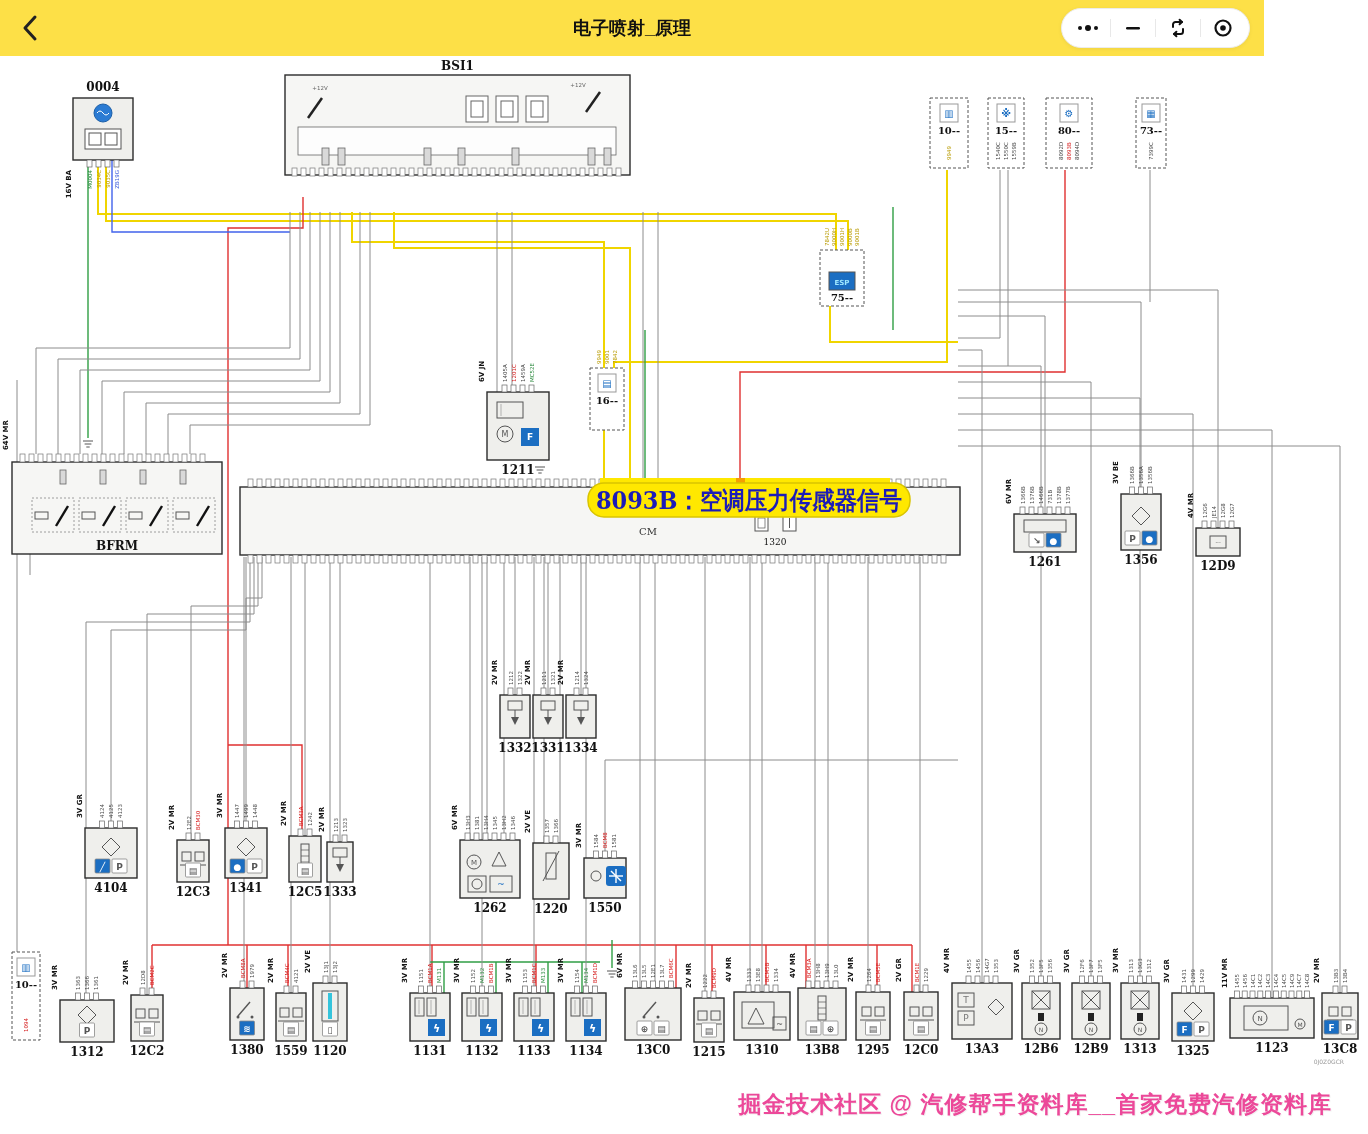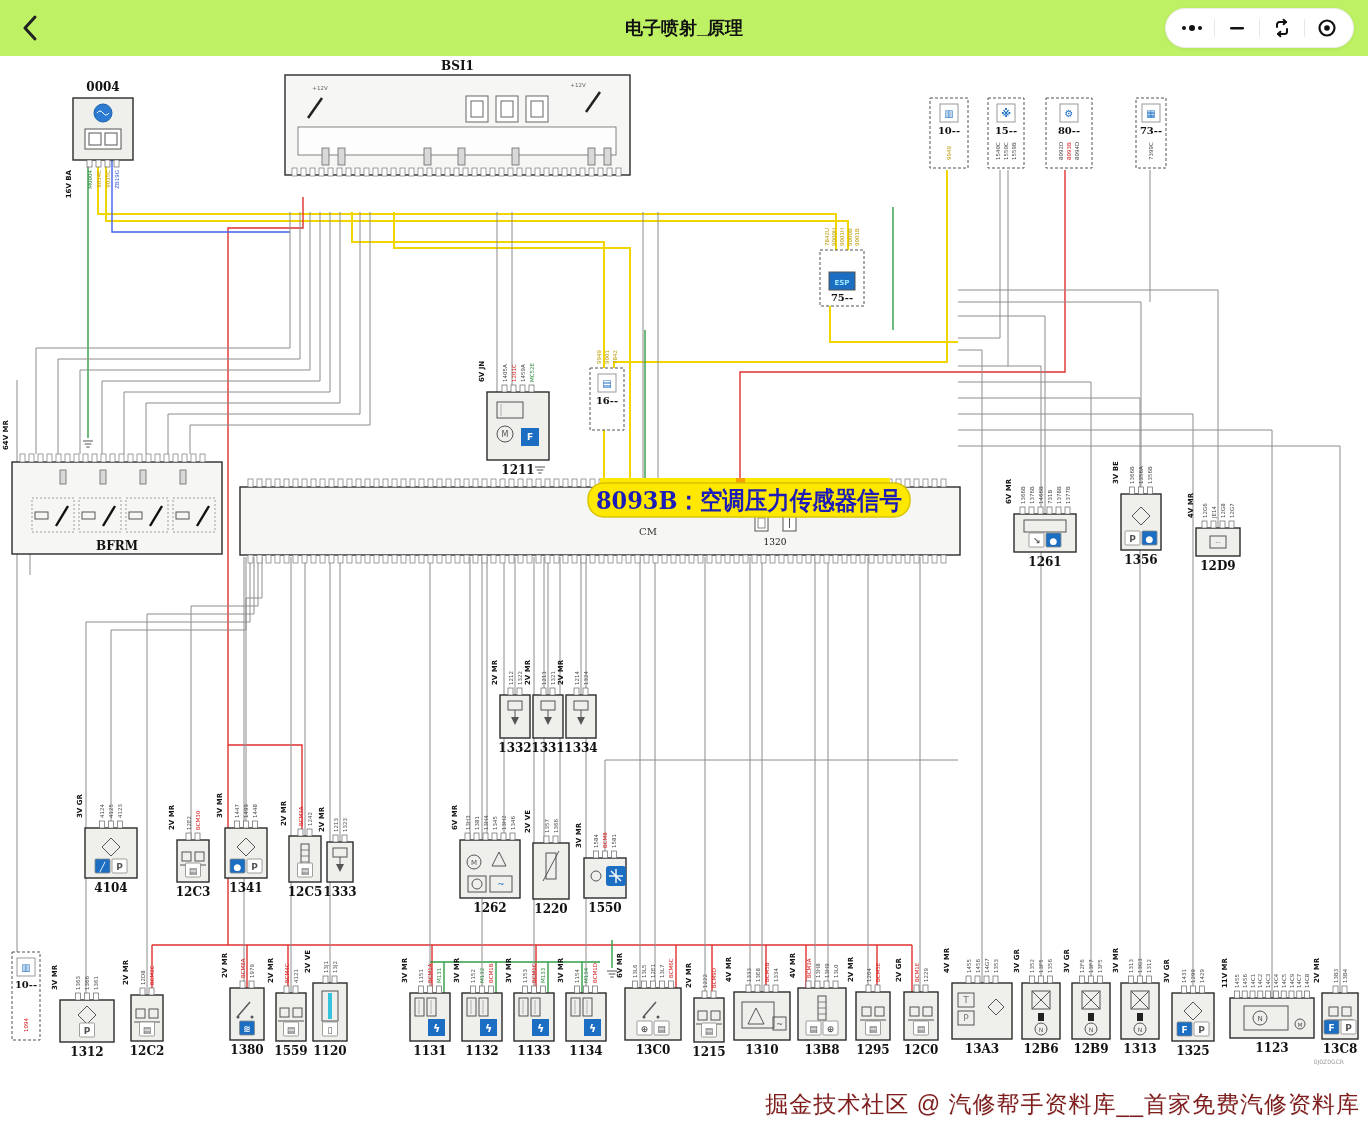--- a/index.html
+++ b/index.html
@@ -1,31 +1,31 @@
 <!DOCTYPE html>
 <html><head>
 <meta charset="utf-8">
 <style>
   html,body{margin:0;padding:0;background:#fff;}
   body{width:1368px;height:1134px;position:relative;overflow:hidden;
        font-family:"Liberation Sans","DejaVu Sans",sans-serif;}
   #stage{position:absolute;left:0;top:0;width:1368px;height:1134px;}
   #diag{position:absolute;left:0;top:0;z-index:1;}
   
-  #topbar{position:absolute;left:0;top:0;width:1368px;height:56px;background:#bef264;z-index:5;}
+  #topbar{position:absolute;left:0;top:0;width:1264px;height:56px;background:#fde047;z-index:5;}
   #back{position:absolute;left:14px;top:8px;width:34px;height:40px;display:flex;align-items:center;justify-content:center;cursor:pointer;background:none;border:none;}
   #title{position:absolute;left:0;right:0;top:0;height:56px;display:flex;align-items:center;justify-content:center;
          font-size:18px;font-weight:bold;color:#111;pointer-events:none;}
   #capsule{position:absolute;right:14px;top:8px;height:38px;display:flex;align-items:center;
            background:#fff;border:1px solid #ececec;border-radius:20px;box-shadow:0 1px 4px rgba(0,0,0,.06);padding:0 4px;}
   .cap-btn{width:44px;height:36px;display:flex;align-items:center;justify-content:center;cursor:pointer;background:none;border:none;padding:0;}
   .cap-div{width:1px;height:18px;background:#e8e8e8;}
   
-  #watermark{position:absolute;right:8px;bottom:14px;z-index:6;font-size:23px;font-weight:normal;
-             color:#7f1d1d;text-shadow:1px 1px 0 #f2f2f2;letter-spacing:1px;white-space:nowrap;pointer-events:none;}
+  #watermark{position:absolute;right:36px;bottom:14px;z-index:6;font-size:23px;font-weight:bold;
+             color:#ec4899;text-shadow:1px 1px 0 #f2f2f2;letter-spacing:1px;white-space:nowrap;pointer-events:none;}
 </style>
 </head>
 <body>
 
 <div id="stage">
   <svg id="diag" width="1368" height="1134" viewBox="0 0 1368 1134">
       <g>
         <polyline points="98,160 98,214 836,214 836,250" fill="none" stroke="#f0d500" stroke-width="2"></polyline>
         <polyline points="106,160 106,221 848,221 848,250" fill="none" stroke="#f0d500" stroke-width="2"></polyline>
         <polyline points="352,212 352,242 604,242 604,481" fill="none" stroke="#f0d500" stroke-width="2"></polyline>

